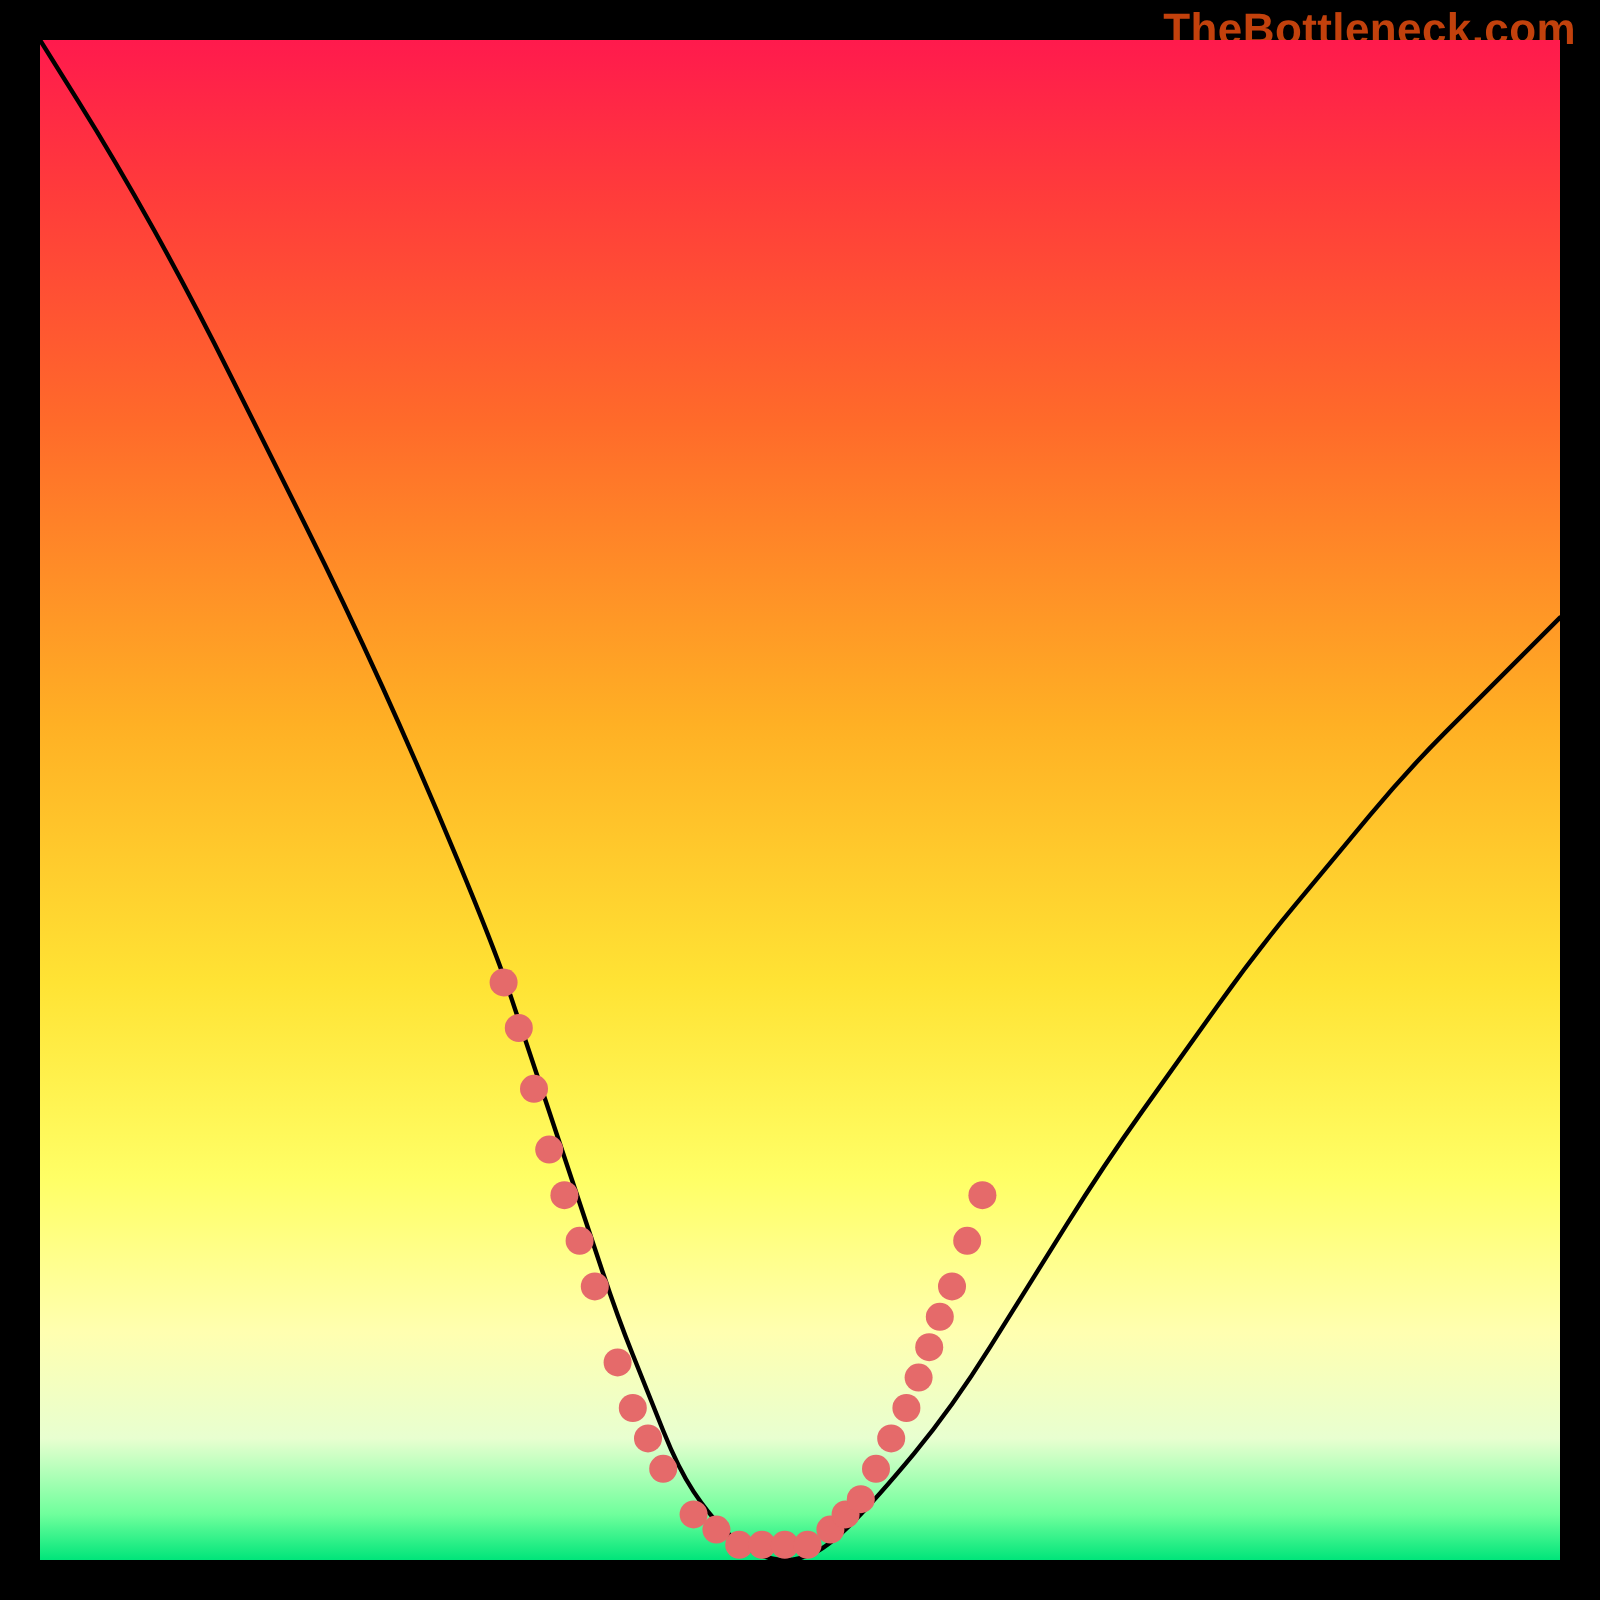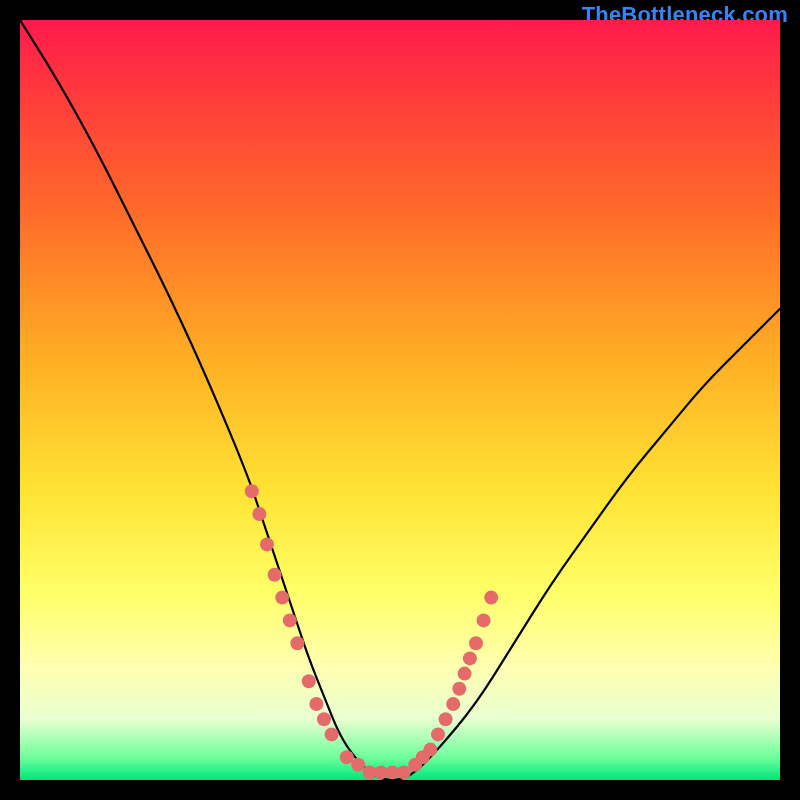--- a/index.html
+++ b/index.html
@@ -34,21 +34,21 @@
       #ffff66 75%,
       #ffffb0 85%,
       #e8ffd0 92%,
       #6fff9c 97%,
       #00e57a 100%);
   }
   .watermark {
     position: absolute;
     top: 2px;
     right: 12px;
-    color: #3b82f6;
+    color: #c2410c;
     font-size: 22px;
     font-weight: 600;
     letter-spacing: 0.2px;
     user-select: none;
   }
   svg.curve {
     position: absolute;
     left: 0;
     top: 0;
     width: 760px;

